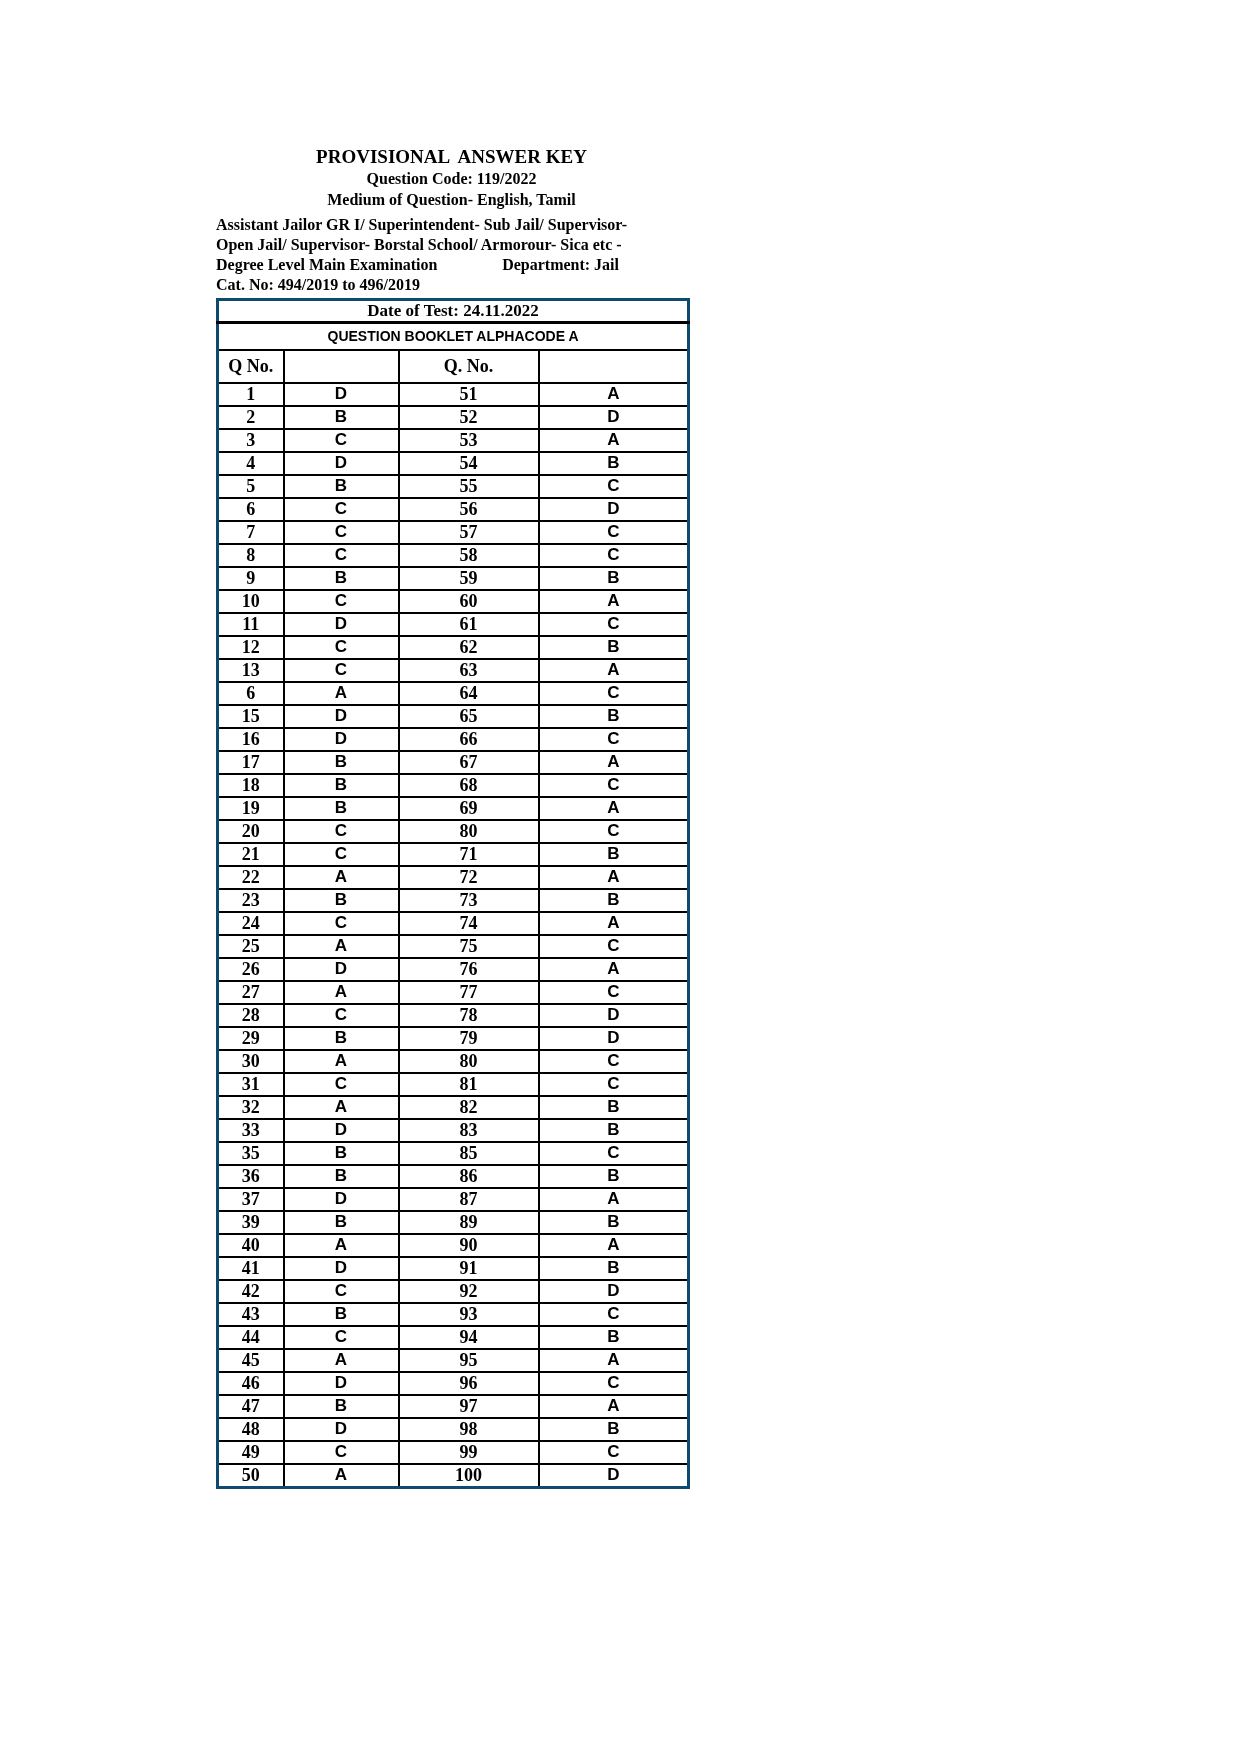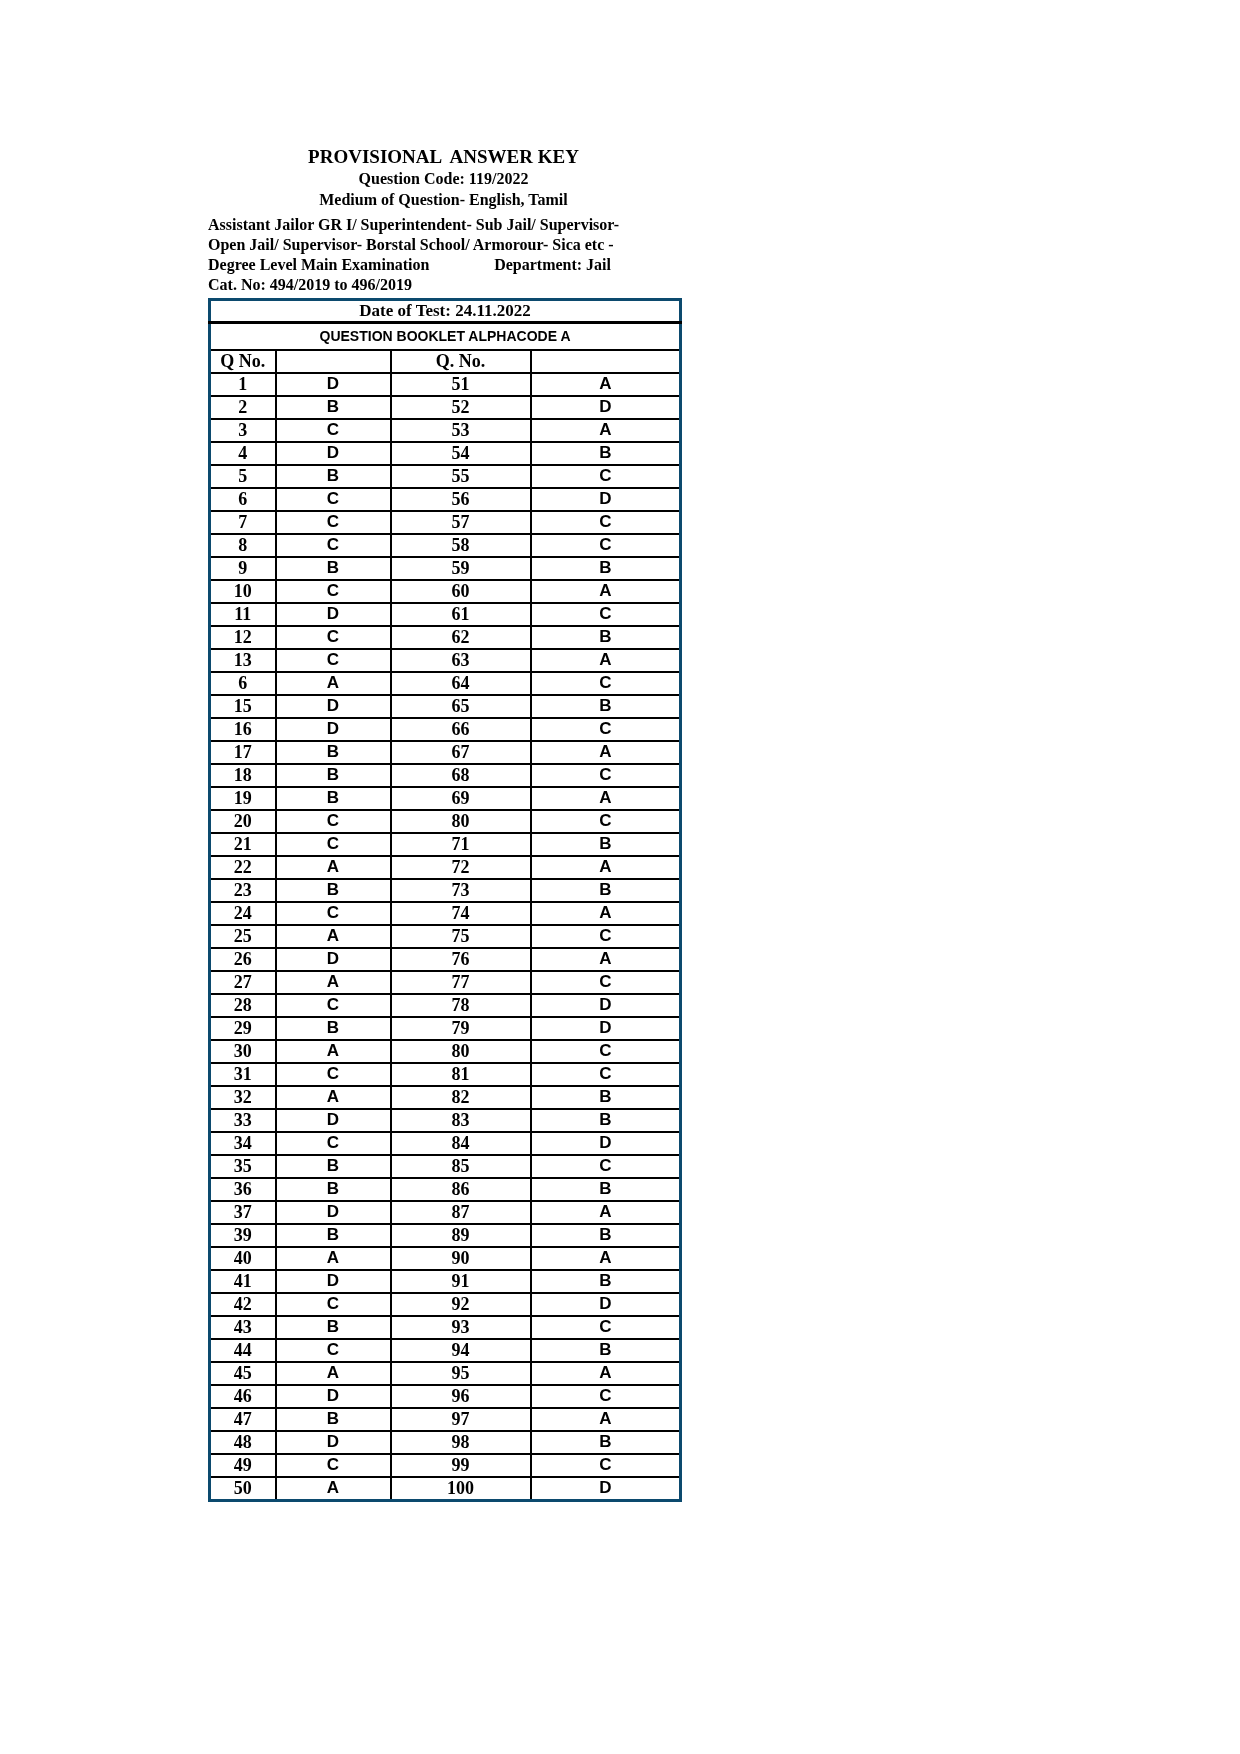--- a/index.html
+++ b/index.html
@@ -2,21 +2,21 @@
 <html><head>
 <meta charset="utf-8">
 <style>
   * { box-sizing: border-box; margin: 0; padding: 0; }
   html, body {
     width: 1240px; height: 1754px;
     background: #ffffff; color: #000000;
     font-family: "Liberation Serif", serif;
   }
   .page { position: relative; width: 1240px; height: 1754px; background: #fff; overflow: hidden; }
-  .doc { position: absolute; left: 208px; top: 146px; width: 471px; }
+  .doc { position: absolute; left: 216px; top: 146px; width: 471px; }
 
   .title {
     font-size: 19px; font-weight: bold; text-align: center;
     line-height: 22px; white-space: pre;
   }
   .sub {
     font-size: 16px; font-weight: bold; text-align: center;
     line-height: 21px;
   }
   .para {
@@ -35,21 +35,21 @@
   }
   table.answer-key td {
     border: 2px solid #000;
     text-align: center;
     vertical-align: middle;
     padding: 0;
     overflow: hidden;
   }
   tr.date-row td   { height: 21px; font-size: 17px; font-weight: bold; border-bottom-width: 3px; }
   tr.alpha-row td  { height: 27px; font-family: "Liberation Sans", sans-serif; font-size: 14px; font-weight: bold; }
-  tr.head-row td   { height: 23px; font-size: 18px; font-weight: bold; }
+  tr.head-row td   { height: 33px; font-size: 18px; font-weight: bold; }
   tbody.rows td    { height: 22px; }
   td.num { font-family: "Liberation Serif", serif; font-size: 18px; font-weight: bold; }
   td.ans { font-family: "Liberation Sans", sans-serif; font-size: 17px; font-weight: bold; }
 </style>
 </head>
 <body>
 
 <div class="page">
   <div class="doc">
 
@@ -281,26 +281,20 @@
             <td class="num">82</td>
             <td class="ans">B</td>
           </tr>
           <tr>
             <td class="num">33</td>
             <td class="ans">D</td>
             <td class="num">83</td>
             <td class="ans">B</td>
           </tr>
           <tr>
-            <td class="num">34</td>
-            <td class="ans">C</td>
-            <td class="num">84</td>
-            <td class="ans">D</td>
-          </tr>
-          <tr>
             <td class="num">35</td>
             <td class="ans">B</td>
             <td class="num">85</td>
             <td class="ans">C</td>
           </tr>
           <tr>
             <td class="num">36</td>
             <td class="ans">B</td>
             <td class="num">86</td>
             <td class="ans">B</td>

